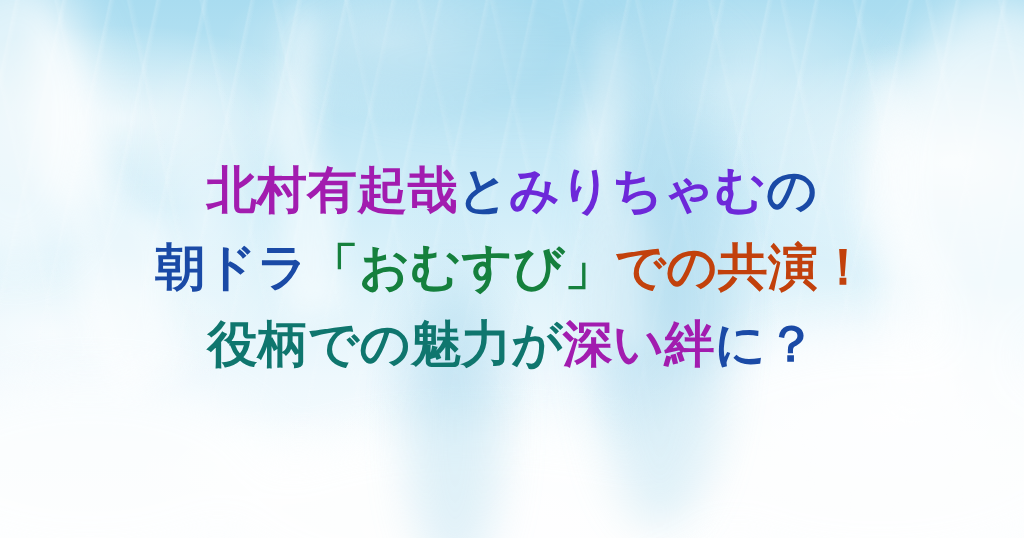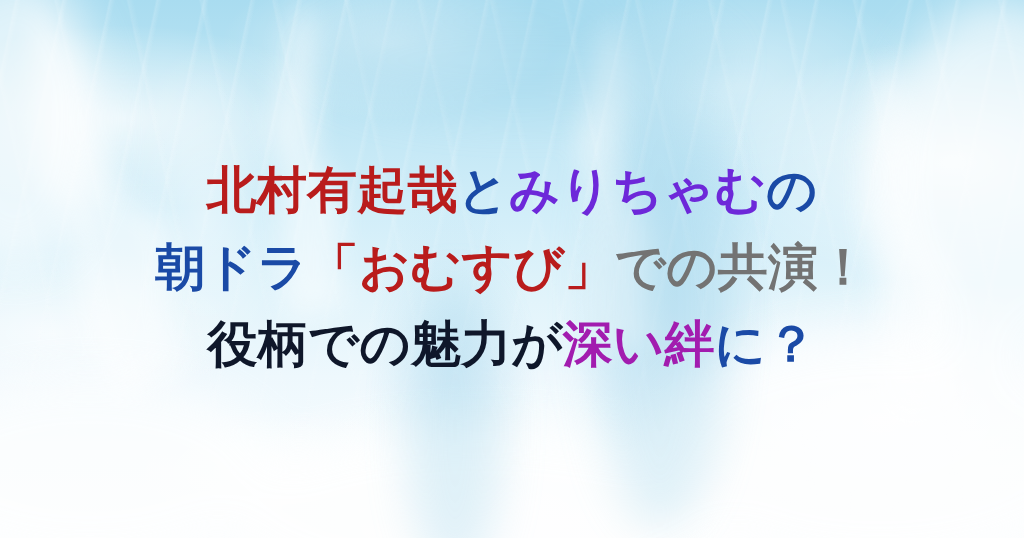--- a/index.html
+++ b/index.html
@@ -124,23 +124,23 @@
       <g filter="url(#soften2)" fill="#93cfe8" opacity="0.26">
         <ellipse cx="660" cy="300" rx="70" ry="230"></ellipse>
         <ellipse cx="455" cy="430" rx="48" ry="150"></ellipse>
         <ellipse cx="520" cy="60" rx="210" ry="55"></ellipse>
       </g>
     </svg>
   </div>
 
   <div id="headline">
     <span class="line">
-      <span class="seg" style="color: #b91c1c;">北村有起哉</span><span class="seg" style="color: rgb(26, 74, 166);">と</span><span class="seg" style="color: #6d28d9;">みりちゃむ</span><span class="seg" style="color: rgb(26, 74, 166);">の</span>
+      <span class="seg" style="color: #a21caf;">北村有起哉</span><span class="seg" style="color: rgb(26, 74, 166);">と</span><span class="seg" style="color: #6d28d9;">みりちゃむ</span><span class="seg" style="color: rgb(26, 74, 166);">の</span>
     </span>
     <span class="line">
-      <span class="seg" style="color: rgb(26, 74, 166); text-align: right;">朝ドラ</span><span class="seg" style="color: #b91c1c;">「おむすび」</span><span class="seg" style="color: #737373;">での共演！</span>
+      <span class="seg" style="color: rgb(26, 74, 166); text-align: right;">朝ドラ</span><span class="seg" style="color: #15803d;">「おむすび」</span><span class="seg" style="color: #c2410c;">での共演！</span>
     </span>
     <span class="line">
-      <span class="seg" style="color: #0f172a;">役柄での魅力が</span><span class="seg" style="color: #a21caf;">深い絆</span><span class="seg" style="color: rgb(26, 74, 166);">に？</span>
+      <span class="seg" style="color: #0f766e;">役柄での魅力が</span><span class="seg" style="color: #a21caf;">深い絆</span><span class="seg" style="color: rgb(26, 74, 166);">に？</span>
     </span>
   </div>
 
 </div>
 
 </body></html>

